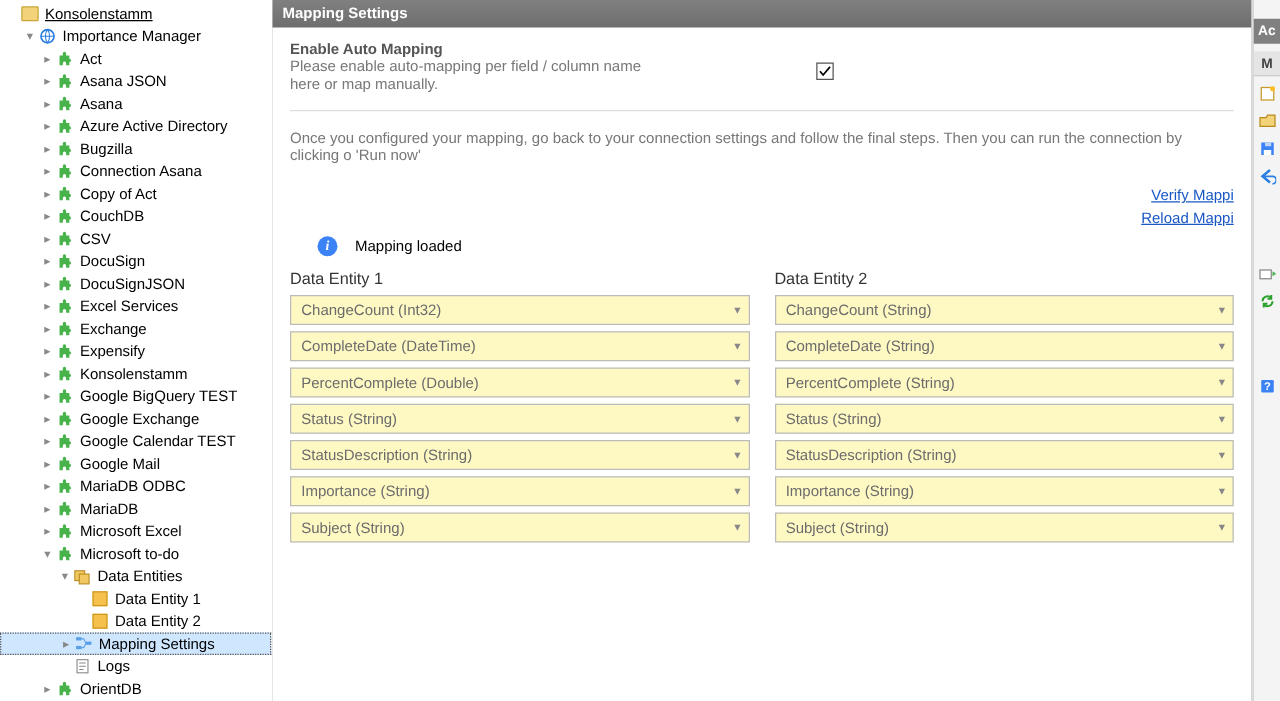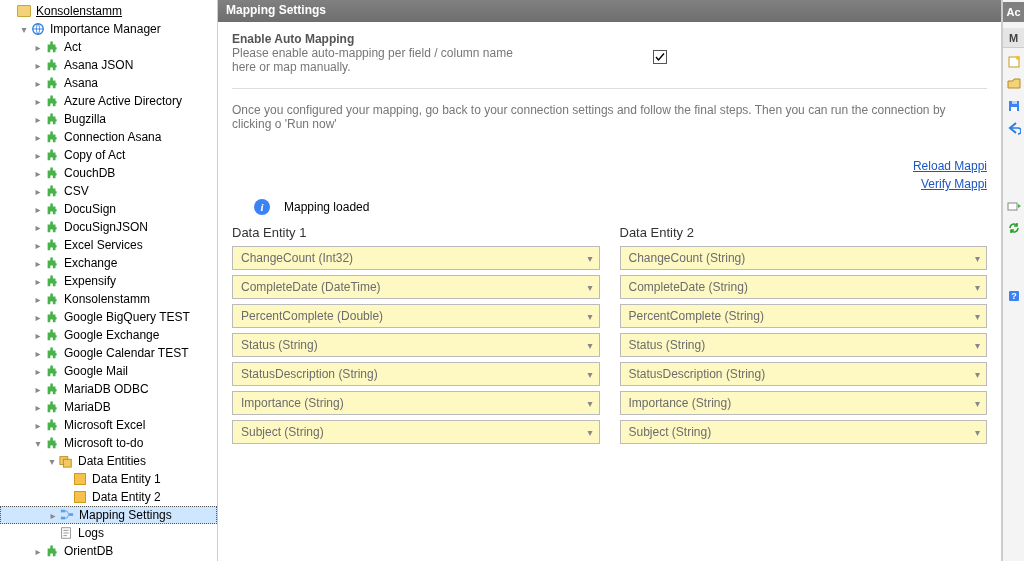--- a/index.html
+++ b/index.html
@@ -33,34 +33,34 @@
   .main { flex: 1; display: flex; flex-direction: column; border-right: 1px solid #ccc; }
   .titlebar { height: 22px; background: linear-gradient(#808080,#6e6e6e); color: #fff; font-weight: bold; padding: 3px 8px; }
   .main-body { padding: 10px 14px; overflow-y: auto; flex: 1; }
   .enable-block { display: flex; align-items: flex-start; }
   .enable-text { color: #777; font-size: 12px; max-width: 420px; }
   .enable-text .head { color: #555; font-weight: bold; }
   .check-wrap { margin-left: 140px; margin-top: 18px; }
   .check { width: 14px; height: 14px; border: 1px solid #555; display: inline-flex; align-items: center; justify-content: center; }
   .check svg { width:10px; height:10px; }
   hr.div { border: none; border-top: 1px solid #ddd; margin: 14px 0; }
-  .info-p { color: #777; margin-bottom: 28px; }
+  .info-p { color: #777; margin-bottom: 18px; }
   .links { text-align: right; }
   .links a { color: #1a57c4; text-decoration: underline; display: block; margin-bottom: 4px; cursor: pointer; }
   .loaded-row { display: flex; align-items: center; margin: 8px 0 10px 22px; }
   .info-ico { width:16px; height:16px; border-radius: 50%; background:#3b82f6; color:#fff; font-weight:bold; font-style:italic; font-family: serif; display:flex; align-items:center; justify-content:center; margin-right: 14px; font-size: 11px; }
   .entities { display:flex; gap: 20px; }
   .ent-col { flex: 1; }
   .ent-col h3 { font-size: 13px; font-weight: normal; color: #333; margin-bottom: 6px; }
   .combo { height: 24px; background:#fef9c3; border:1px solid #bbb; display:flex; align-items:center; padding: 0 8px; color:#6c6c6c; margin-bottom: 5px; position:relative; }
   .combo .chev { position:absolute; right:6px; color:#888; font-size:10px; }
 
   
   .rightbar { width: 22px; background: #f4f4f4; border-left: 1px solid #ccc; display:flex; flex-direction: column; align-items:center; padding-top: 2px; gap: 6px; }
-  .rightbar .tab-head { width:100%; height:20px; background:#808080; color:#fff; font-weight:bold; font-size:11px; display:flex; align-items:center; justify-content:center; }
+  .rightbar .tab-head { width:100%; height:20px; background:#808080; color:#fff; font-weight:bold; font-size:11px; display:flex; align-items:center; justify-content:center;margin-top:13px; }
   .rightbar .tab-m { width:100%; height:20px; background:#e5e5e5; color:#444; font-weight:bold; font-size:11px; display:flex; align-items:center; justify-content:center; border-bottom:1px solid #ccc; }
   .rb-ico { width:16px; height:16px; display:flex; align-items:center; justify-content:center; }
   .rb-ico svg { width:14px; height:14px; }
 </style>
 </head>
 <body>
 
 <div class="app">
 
   <div class="tree">
@@ -360,22 +360,22 @@
           <span class="check">
             <svg viewBox="0 0 10 10">
                 <path d="M1 5l2.5 3L9 1.5" stroke="#000" stroke-width="1.4" fill="none"></path>
               </svg>
           </span>
         </div>
       </div>
       <hr class="div">
       <div class="info-p">Once you configured your mapping, go back to your connection settings and follow the final steps. Then you can run the connection by clicking o 'Run now'</div>
       <div class="links">
+        <a>Verify Mappi</a>
         <a>Reload Mappi</a>
-        <a>Verify Mappi</a>
       </div>
       <div class="loaded-row">
         <span class="info-ico">i</span>
         <span>Mapping loaded</span>
       </div>
       <div class="entities">
         <div class="ent-col">
           <h3>Data Entity 1</h3>
           <div id="col1">
               <div class="combo">

